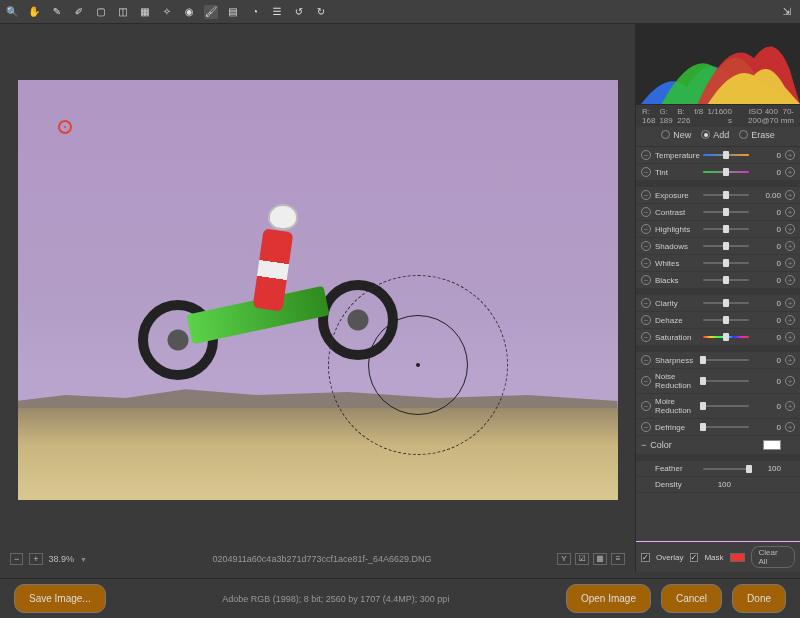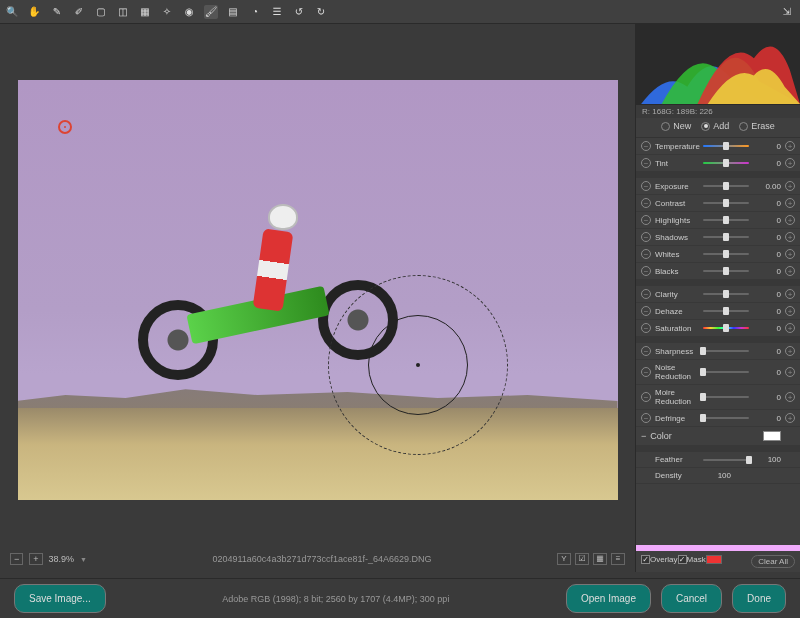--- a/index.html
+++ b/index.html
@@ -36,45 +36,45 @@
 
   
   .panel { width:165px; background:#3f3f3f; border-left:1px solid #2a2a2a; display:flex; flex-direction:column; font-size:9px; overflow:hidden;}
   .histo { height:80px; position:relative; background:#2a2a2a; }
   .histo svg { width:100%; height:100%; }
   .info-row { padding:2px 6px; display:flex; justify-content:space-between; background:#3a3a3a; border-top:1px solid #2a2a2a; font-size:8px; color:#aaa;}
   .info-row .col { display:flex; flex-direction:row; gap:0; line-height:9px;}
   .info-row .colr { text-align:right; }
   .panel-title { text-align:center; padding:4px 0; background:#3f3f3f; color:#ddd; font-size:9px; border-bottom:1px solid #333;}
   .radio-row { display:flex; justify-content:center; gap:10px; padding:3px 0 6px; font-size:9px; border-bottom:1px solid #333;}
-  .radio-row label { display:flex; align-items:center; gap:3px; cursor:pointer;}
+  .radio-row label { display:flex; gap:3px; cursor:pointer;}
   .radio { width:9px; height:9px; border:1px solid #888; border-radius:50%; display:inline-block; position:relative;}
   .radio.checked::after { content:""; position:absolute; left:1.5px; top:1.5px; width:4px; height:4px; background:#ddd; border-radius:50%; }
   .sliders { flex:1; overflow-y:auto; }
   .slider-row { display:flex; align-items:center; padding:3px 5px; gap:4px; border-bottom:1px solid #383838;}
   .slider-row .circ { width:10px; height:10px; border:1px solid #888; border-radius:50%; display:flex; align-items:center; justify-content:center; color:#888; font-size:8px; cursor:pointer; flex-shrink:0;}
   .slider-row .lbl { width:44px; font-size:8px; color:#ccc; flex-shrink:0;}
   .slider-row .track { flex:1; height:2px; background:#666; position:relative; border-radius:1px; cursor:pointer;}
   .slider-row .track.grad-temp { background:linear-gradient(90deg,#27f,#888,#f92);}
   .slider-row .track.grad-tint { background:linear-gradient(90deg,#2c4,#888,#c3c);}
   .slider-row .track.grad-rainbow { background:linear-gradient(90deg,#f33,#fc3,#3f3,#3ff,#33f,#c3c,#f33);}
   .slider-row .knob { position:absolute; top:-3px; width:6px; height:8px; background:#ddd; border-radius:1px; transform:translateX(-50%);}
   .slider-row .val { width:28px; text-align:right; font-size:8px; color:#ccc;}
   .gap { height:6px; background:#383838;}
   .color-row { display:flex; align-items:center; padding:4px 5px; gap:4px; border-bottom:1px solid #383838;}
   .color-row .swatch { width:18px; height:10px; background:#fff; border:1px solid #888; margin-left:auto;}
-  .bottom-opts { display:flex; padding:4px 5px; gap:0; font-size:8px; border-top:6px solid #f0abfc;}
+  .bottom-opts { display:flex; align-items:center; padding:4px 5px; gap:6px; font-size:8px; border-top:1px solid #f0abfc;}
   .chk { width:9px; height:9px; border:1px solid #888; display:inline-flex; align-items:center; justify-content:center; background:#333;}
   .chk.checked::after { content:"✓"; font-size:8px; color:#ddd; line-height:7px;}
   .mask-swatch { width:16px; height:9px; background:#e33; border:1px solid #666;}
   .clear-all { margin-left:auto; font-size:8px; color:#bbb; padding:1px 6px; border:1px solid #666; border-radius:8px; cursor:pointer;}
 
   .footer { position:absolute; left:0; right:0; bottom:0; height:40px; background:#3a3a3a; display:flex; align-items:center; padding:0 14px; gap:10px; border-top:1px solid #2a2a2a;}
   .footer .meta { flex:1; text-align:center; color:#999; font-size:9px;}
-  .footer .pill { padding:8px 14px; border:1px solid #777; border-radius:10px; font-size:10px; color:#ddd; cursor:pointer; background:#0f766e;}
+  .footer .pill { padding:8px 14px; border:1px solid #777; border-radius:10px; font-size:10px; color:#ddd; cursor:pointer; background:#a16207;}
   .footer .pill.left { margin-right:auto;}
   .sliders::-webkit-scrollbar{width:6px;} .sliders::-webkit-scrollbar-thumb{background:#555;}
 </style>
 </head>
 <body>
 
 <div class="topbar">
   <span class="tool">🔍</span>
   <span class="tool">✋</span>
   <span class="tool">✎</span>
@@ -139,20 +139,24 @@
         <path d="M60,70 Q90,10 115,30 Q135,5 150,40 L160,70 Z" fill="#e03030" opacity=".85"></path>
         <path d="M70,70 Q95,35 115,45 Q130,30 145,55 L160,70 Z" fill="#f0e040" opacity=".8"></path>
       </svg>
     </div>
     <div class="info-row">
       <div class="col">
         <span><span>R: </span><span>168</span></span>
         <span><span>G: </span><span>189</span></span>
         <span><span>B: </span><span>226</span></span>
       </div>
+      <div class="col colr">
+        <span><span>f/8</span>&nbsp;&nbsp;<span>1/1600 s</span></span>
+        <span><span>ISO 400</span>&nbsp;&nbsp;<span>70-200@70 mm</span></span>
+      </div>
     </div>
     <div class="radio-row" id="radio-row">
         <label>
           <span class="radio"></span>
           <span>New</span>
         </label>
         <label>
           <span class="radio checked"></span>
           <span>Add</span>
         </label>

